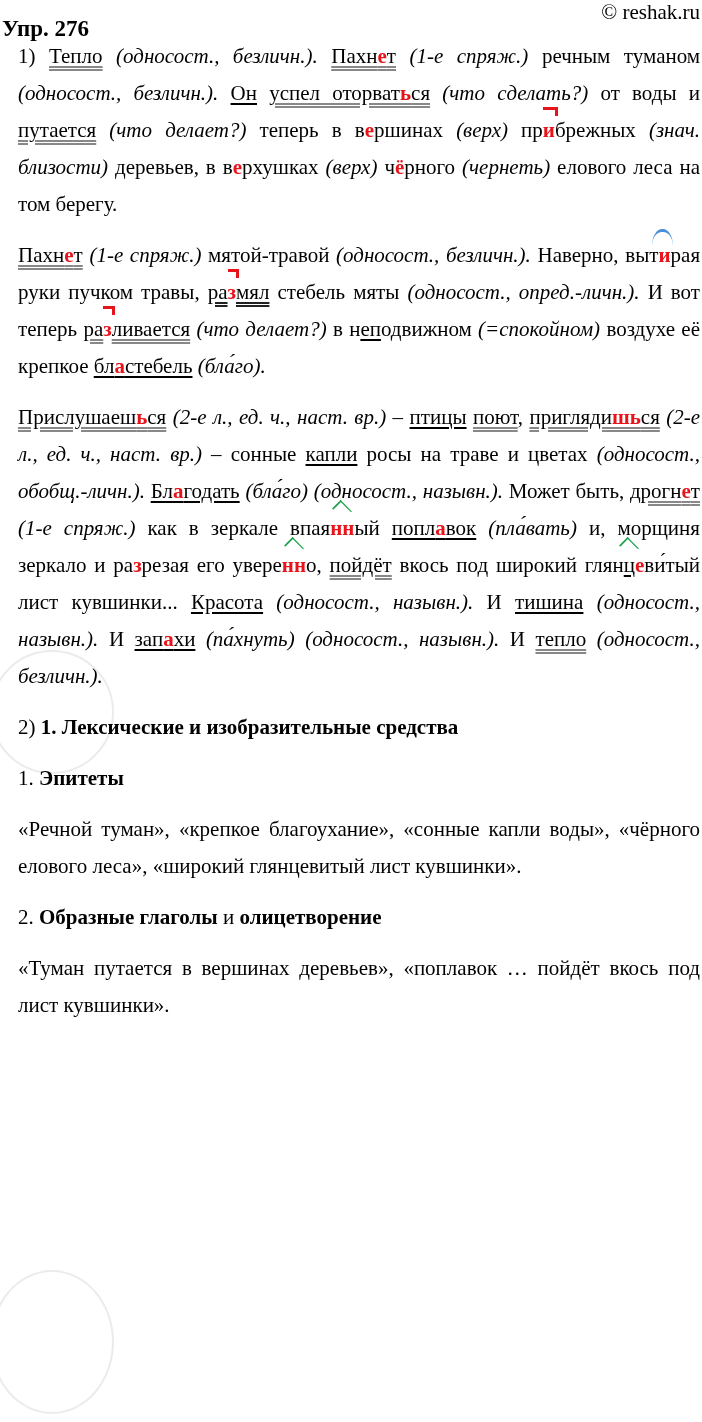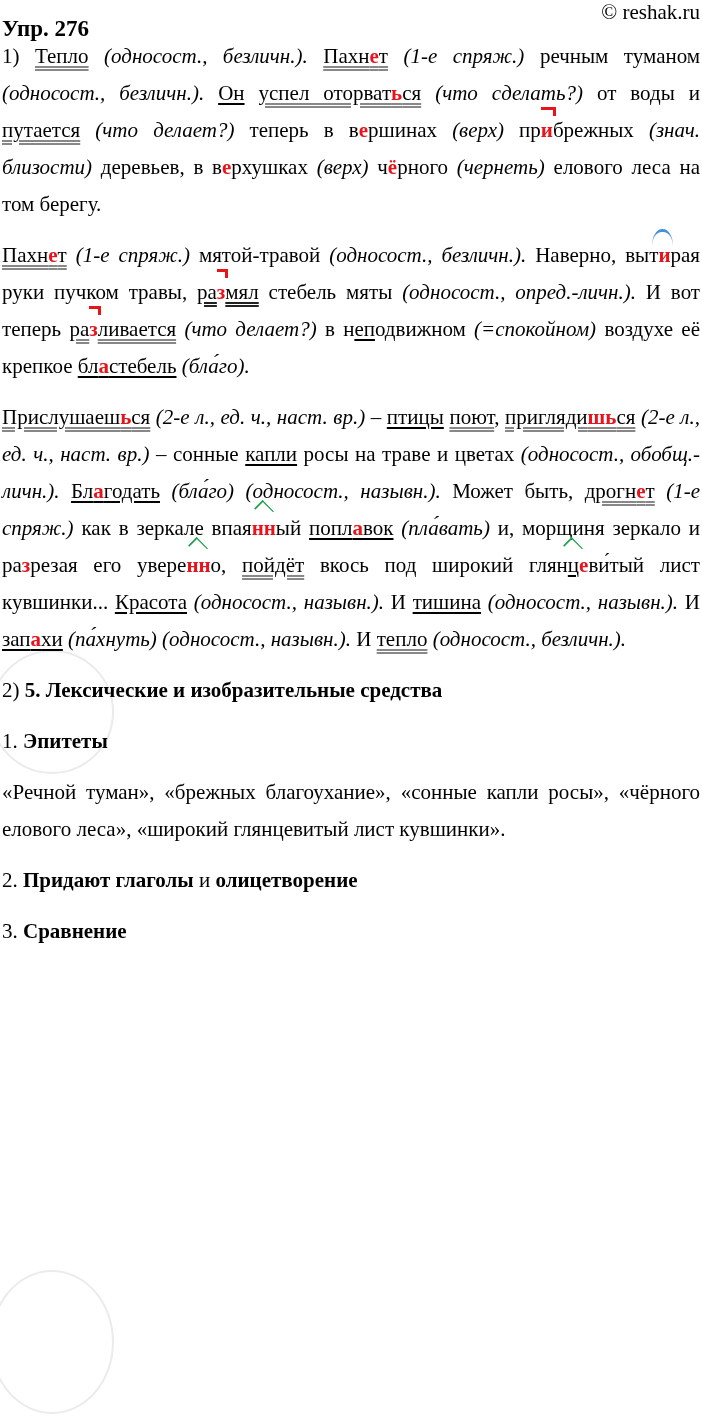--- a/index.html
+++ b/index.html
@@ -5,21 +5,21 @@
   html, body { margin: 0; padding: 0; background: #ffffff; }
   body {
     width: 702px; height: 1422px; overflow: hidden; position: relative;
     font-family: "Liberation Serif", "DejaVu Serif", serif;
     color: #000; font-size: 21px;
   }
   .hdr { position: absolute; top: 0; left: 0; right: 0; height: 30px; }
   .hdr-title { position: absolute; left: 2px; top: 0; font-weight: bold; font-size: 23px; margin-top: 16px; }
   .hdr-copy { position: absolute; right: 2px; top: 0; font-size: 21px; }
   .content { position: absolute; top: 38px; left: 2px; width: 698px; }
-  p { margin: 0 0 14px 0; line-height: 37px; text-align: justify; }
+  p { margin: 0 0 14px 16px; line-height: 37px; text-align: justify; }
   .i { font-style: italic; }
   .b { font-weight: bold; }
   .red { color: #e8141c; font-weight: bold; }
   .u1 { text-decoration: underline; text-underline-offset: 3px; }
   .u2 { text-decoration: underline double; text-decoration-color: #888; text-underline-offset: 3px; }
   .u2b { text-decoration: underline double; text-decoration-color: #222; text-underline-offset: 3px; }
   .ann { position: relative; display: inline-block; }
   .bracket::before {
     content: ""; position: absolute; left: 0; right: -3px; top: -5px; height: 6px;
     border-top: 3px solid #e8141c; border-right: 3px solid #e8141c;
@@ -132,33 +132,30 @@
     <span>И</span>
     <span class="u1"><span>зап</span><span class="red">а</span><span>хи</span></span>
     <span class="i">(па́хнуть) (односост., назывн.).</span>
     <span>И</span>
     <span class="u2">тепло</span>
     <span class="i">(односост., безличн.).</span>
   </p>
 
   <p>
     <span>2)</span>
-    <span class="b">5. Лексические и изобразительные средства</span>
+    <span class="b">1. Лексические и изобразительные средства</span>
   </p>
 
   <p>
     <span>1.</span>
     <span class="b">Эпитеты</span>
   </p>
-  <p>«Речной туман», «брежных благоухание», «сонные капли росы», «чёрного елового леса», «широкий глянцевитый лист кувшинки».</p>
+  <p>«Речной туман», «крепкое благоухание», «сонные капли воды», «чёрного елового леса», «широкий глянцевитый лист кувшинки».</p>
 
   <p>
     <span>2.</span>
-    <span class="b">Придают глаголы</span>
+    <span class="b">Образные глаголы</span>
     <span>и</span>
     <span class="b">олицетворение</span>
   </p>
+  <p>«Туман путается в вершинах деревьев», «поплавок … пойдёт вкось под лист кувшинки».</p>
 
-  <p>
-    <span>3.</span>
-    <span class="b">Сравнение</span>
-  </p>
 </div>
 
 </body></html>

